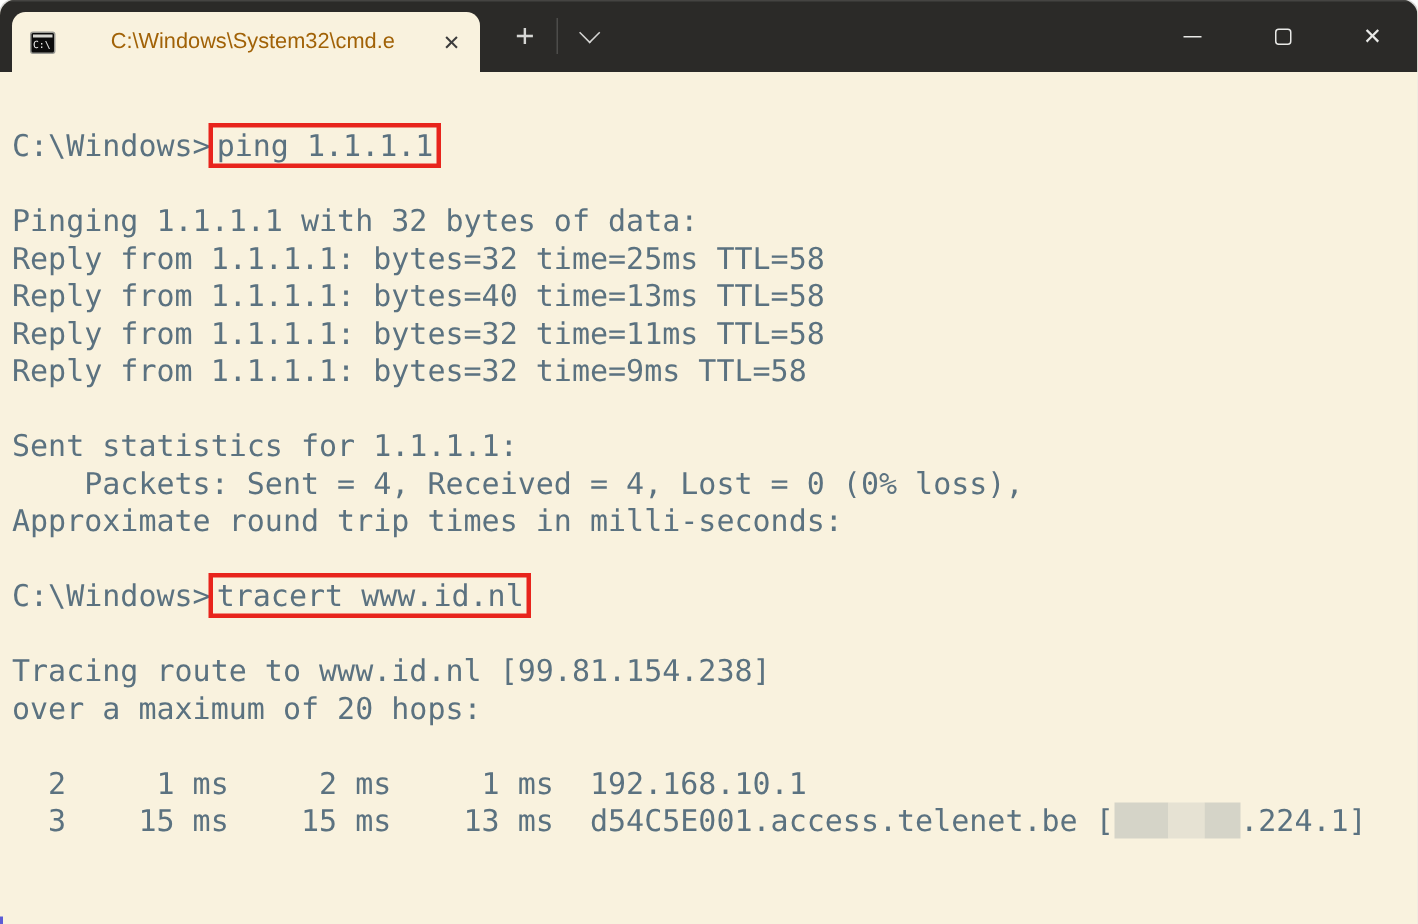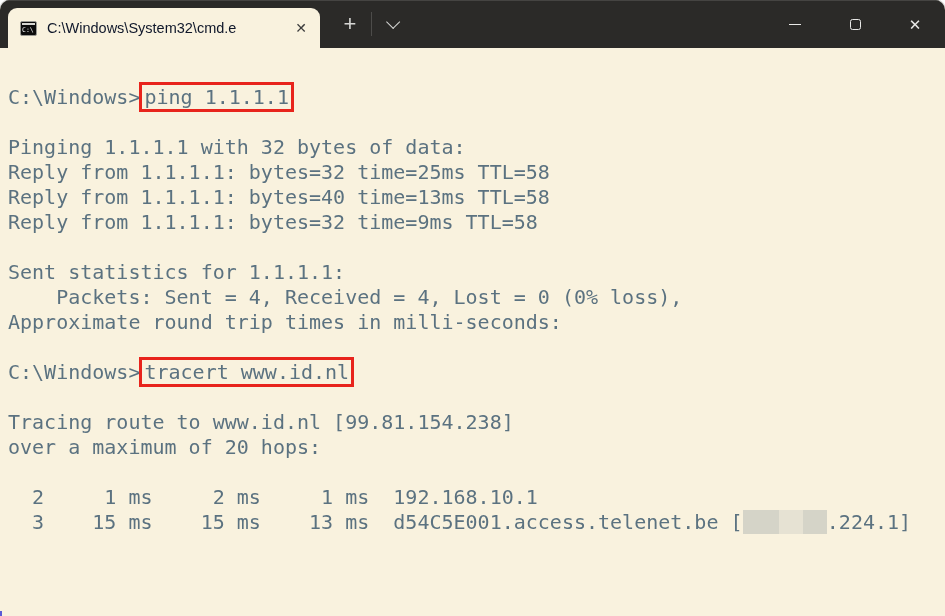--- a/index.html
+++ b/index.html
@@ -64,23 +64,24 @@
     font-family: "DejaVu Sans Mono", monospace;
     font-size: 6.5px;
     line-height: 6px;
     padding: 3px 0 0 1px;
     letter-spacing: 0;
   }
   .tab-title {
     flex: 1;
     margin-left: 10px;
     font-size: 14.5px;
-    color: #0f172a;
+    color: #a16207;
     white-space: nowrap;
     overflow: hidden;
+    text-align: center;
   }
   .tab-close {
     flex: none;
     width: 22px;
     height: 22px;
     border-radius: 4px;
     display: flex;
     align-items: center;
     justify-content: center;
     font-size: 14px;
@@ -234,20 +235,21 @@
   </div>
 
   <div class="terminal">
 
     <div class="cursor-artifact"></div>
   <div class="tline"><span>C:\Windows&gt;</span><span class="redbox">ping 1.1.1.1</span></div>
       <div class="tline"><span></span></div>
       <div class="tline"><span>Pinging 1.1.1.1 with 32 bytes of data:</span></div>
       <div class="tline"><span>Reply from 1.1.1.1: bytes=32 time=25ms TTL=58</span></div>
       <div class="tline"><span>Reply from 1.1.1.1: bytes=40 time=13ms TTL=58</span></div>
+      <div class="tline"><span>Reply from 1.1.1.1: bytes=32 time=11ms TTL=58</span></div>
       <div class="tline"><span>Reply from 1.1.1.1: bytes=32 time=9ms TTL=58</span></div>
       <div class="tline"><span></span></div>
       <div class="tline"><span>Sent statistics for 1.1.1.1:</span></div>
       <div class="tline"><span>    Packets: Sent = 4, Received = 4, Lost = 0 (0% loss),</span></div>
       <div class="tline"><span>Approximate round trip times in milli-seconds:</span></div>
       <div class="tline"><span></span></div>
       <div class="tline"><span>C:\Windows&gt;</span><span class="redbox">tracert www.id.nl</span></div>
       <div class="tline"><span></span></div>
       <div class="tline"><span>Tracing route to www.id.nl [99.81.154.238]</span></div>
       <div class="tline"><span>over a maximum of 20 hops:</span></div>

